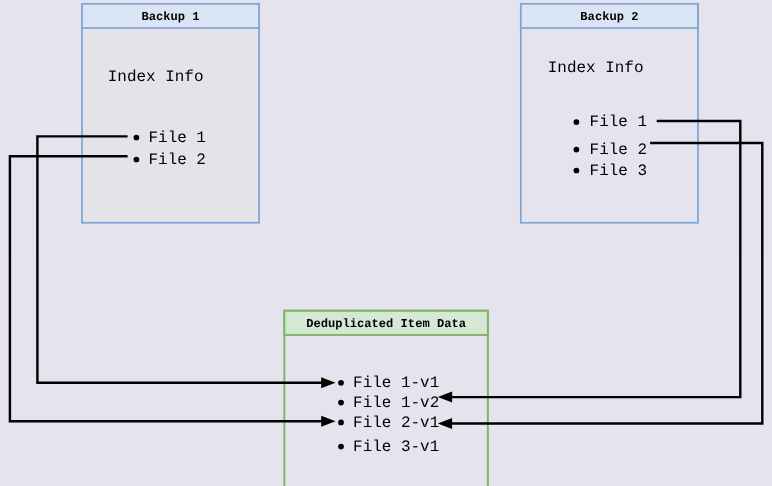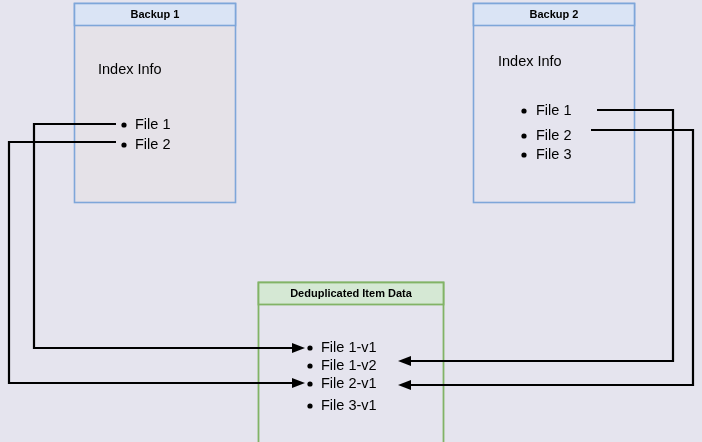--- a/index.html
+++ b/index.html
@@ -10,20 +10,21 @@
     width: 702px;
     height: 442px;
     background: #e5e4ee;
     font-family: "Liberation Sans", sans-serif;
     overflow: hidden;
   }
   #diagram-root {
     position: relative;
     width: 702px;
     height: 442px;
+    font-family: Liberation Mono, monospace;
   }
   svg#diagram-svg {
     position: absolute;
     top: 0;
     left: 0;
     width: 702px;
     height: 442px;
     display: block;
   }
   .box-title {

